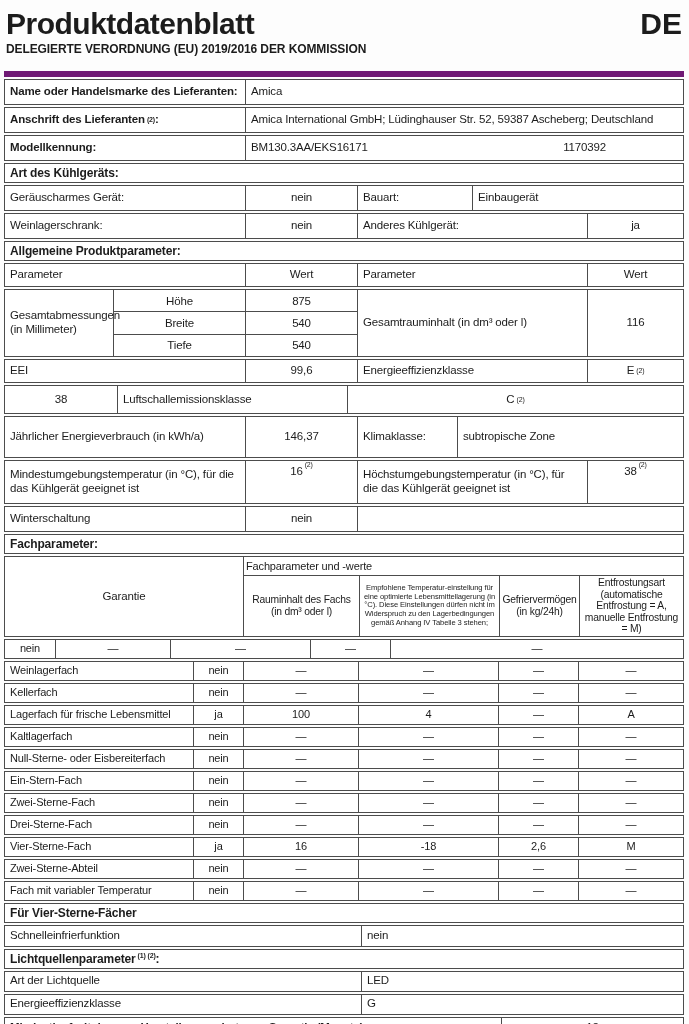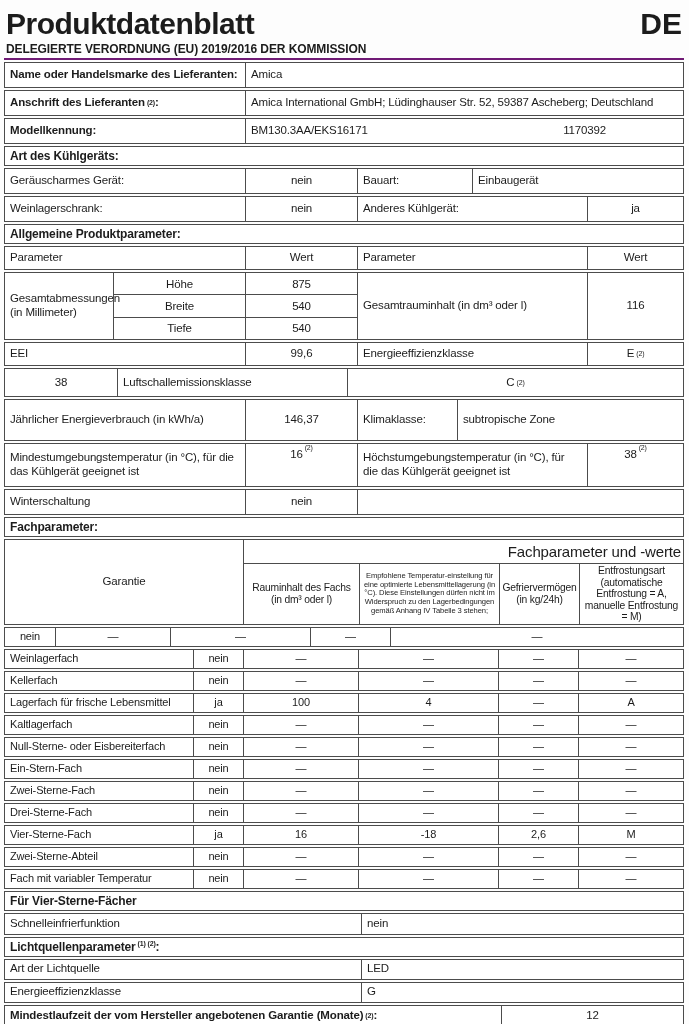--- a/index.html
+++ b/index.html
@@ -14,21 +14,21 @@
     width: 689px;
     height: 1024px;
     padding: 7px 5px 4px 4px;
     background: #fdfdfd;
     overflow: hidden;
   }
   
   .titlebar { display: flex; justify-content: space-between; align-items: center; padding: 0 2px; }
   .doc-title { font-size: 30px; font-weight: bold; letter-spacing: -0.5px; line-height: 1.05; }
   .doc-lang  { font-size: 30px; font-weight: bold; }
-  .subtitle  { font-size: 12px; font-weight: bold; padding: 1px 2px 2px 2px; border-bottom: 2px solid #701a75; letter-spacing: -0.1px; }
+  .subtitle  { font-size: 12px; font-weight: bold; padding: 1px 2px 15px 2px; border-bottom: 6px solid #701a75; letter-spacing: -0.1px; }
   
   .trow {
     display: flex; align-items: stretch;
     border: 1.5px solid #4c4c4c; margin-top: 2px; background: #fff;
     font-size: 11.5px; letter-spacing: -0.15px;
   }
   .cell { padding: 1px 5px; display: flex; align-items: center; border-left: 1.5px solid #4c4c4c; line-height: 1.18; }
   .cell:first-child { border-left: none; }
   .ctr { justify-content: center; text-align: center; }
   .bold { font-weight: bold; }
@@ -49,21 +49,21 @@
   .h24 { min-height: 24px; } .h26 { min-height: 26px; } .h29 { min-height: 29px; }
   .h42 { min-height: 42px; } .h44 { min-height: 44px; }
   
   .w-dim1 { width: 108px; flex: none; }
   .stack { display: flex; flex-direction: column; border-left: 1.5px solid #4c4c4c; }
   .stack > div { flex: 1; display: flex; align-items: center; justify-content: center; border-top: 1.5px solid #4c4c4c; padding: 1px 4px; text-align: center; }
   .stack > div:first-child { border-top: none; }
   
   .fach-head-left { width: 238px; flex: none; }
   .fach-head-right { flex: 1; display: flex; flex-direction: column; border-left: 1.5px solid #4c4c4c; }
-  .fach-group { border-bottom: 1.5px solid #4c4c4c; padding: 3px 2px; text-align: right; font-size: 15px; }
+  .fach-group { border-bottom: 1.5px solid #4c4c4c; padding: 3px 2px; text-align: left; font-size: 11px; }
   .fach-cols { display: flex; flex: 1; }
   .fh { border-left: 1.5px solid #4c4c4c; display: flex; align-items: center; justify-content: center; text-align: center; padding: 1px 3px; font-size: 10.3px; line-height: 1.12; letter-spacing: -0.2px; }
   .fh:first-child { border-left: none; }
   .fh-small { font-size: 7.6px; line-height: 1.15; letter-spacing: -0.1px; padding: 1px 1px; }
   .frow { min-height: 20px; font-size: 11px; }
   .f-label { width: 188px; flex: none; }
   .f-yn    { width: 50px;  flex: none; }
   .f-vol   { width: 115px; flex: none; }
   .f-temp  { width: 140px; flex: none; }
   .f-frz   { width: 80px;  flex: none; }

